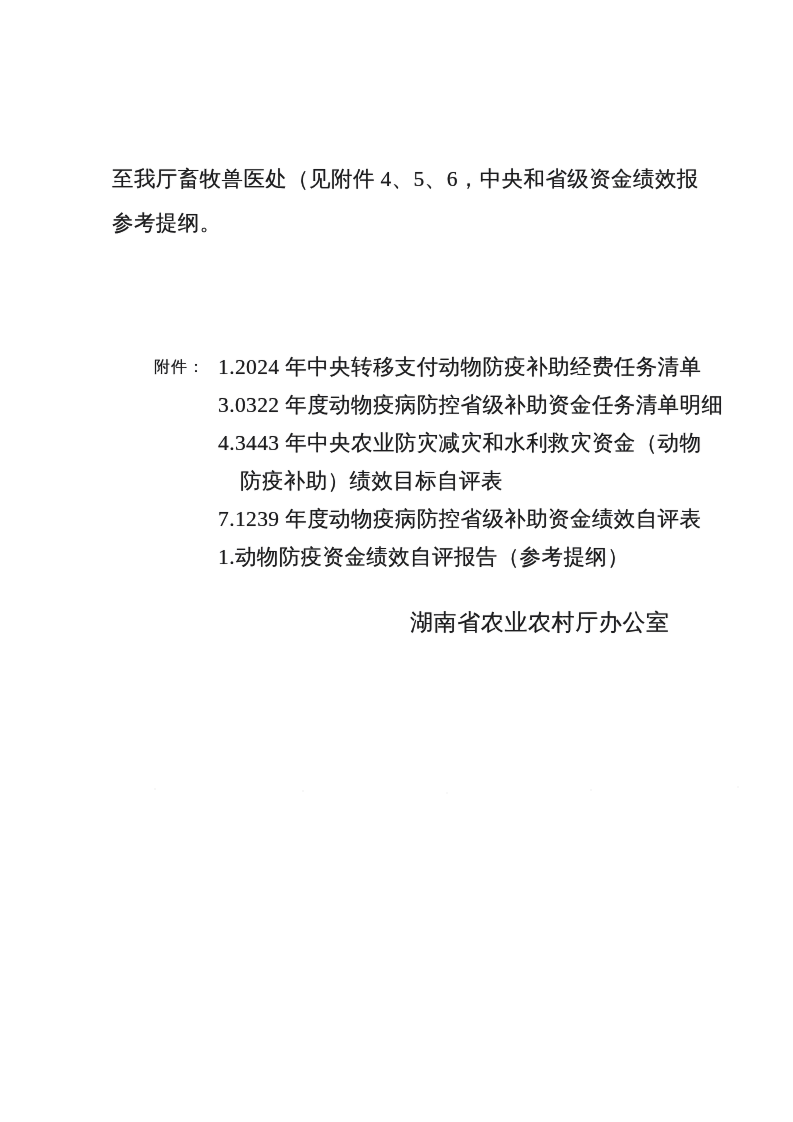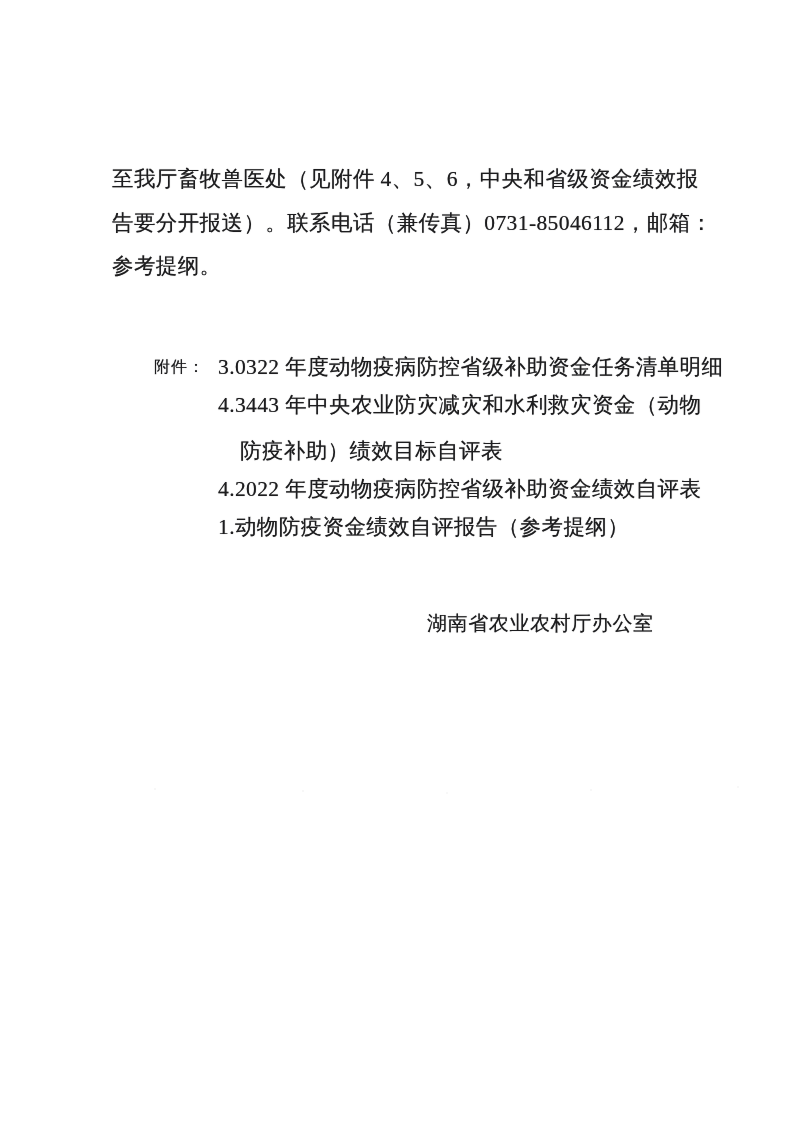--- a/index.html
+++ b/index.html
@@ -44,33 +44,31 @@
     position: absolute;
     left: 218px;
     top: 348px;
     font-size: 21.5px;
     line-height: 38px;
     letter-spacing: 0.4px;
     white-space: nowrap;
   }
   .att-wrap-line {
     padding-left: 22px;
-    margin-top: 8px;
   }
   
   .signature-block {
     position: absolute;
     left: 410px;
     top: 602px;
     width: 238px;
-    font-size: 20px;
+    font-size: 23px;
     line-height: 42px;
     letter-spacing: 0.6px;
     white-space: nowrap;
-    margin-left: 17px;
   }
   .signature-org {
     text-align: left;
   }
   .signature-date {
     text-align: center;
   }
   
   .page-number {
     position: absolute;
@@ -96,30 +94,30 @@
   .speck-6 { left: 254px; top: 955px; width: 5px; height: 3px; background: rgba(60,60,60,0.08); border-radius: 2px; }
   .speck-7 { left: 613px; top: 960px; width: 2px; height: 2px; background: rgba(60,60,60,0.14); }
 </style>
 </head>
 <body>
 
 <div class="page">
 
   <div class="body-paragraph ink">
     <div class="para-line">至我厅畜牧兽医处（见附件 4、5、6，中央和省级资金绩效报</div>
-    <div class="para-line">告要分开报送）。联系电话（兼传真）0731-85046112，邮箱：</div>
     <div class="para-line">参考提纲。</div>
   </div>
 
   <div class="attachments-label ink">附件：</div>
   <div class="attachments-items ink">
+    <div class="att-line">1.2024 年中央转移支付动物防疫补助经费任务清单</div>
     <div class="att-line">3.0322 年度动物疫病防控省级补助资金任务清单明细</div>
     <div class="att-line">4.3443 年中央农业防灾减灾和水利救灾资金（动物</div>
     <div class="att-line att-wrap-line">防疫补助）绩效目标自评表</div>
-    <div class="att-line">4.2022 年度动物疫病防控省级补助资金绩效自评表</div>
+    <div class="att-line">7.1239 年度动物疫病防控省级补助资金绩效自评表</div>
     <div class="att-line">1.动物防疫资金绩效自评报告（参考提纲）</div>
   </div>
 
   <div class="signature-block ink">
     <div class="signature-org">湖南省农业农村厅办公室</div>
   </div>
 
   <div class="page-number">—7—</div>
 
   <div class="speck speck-1"></div>

